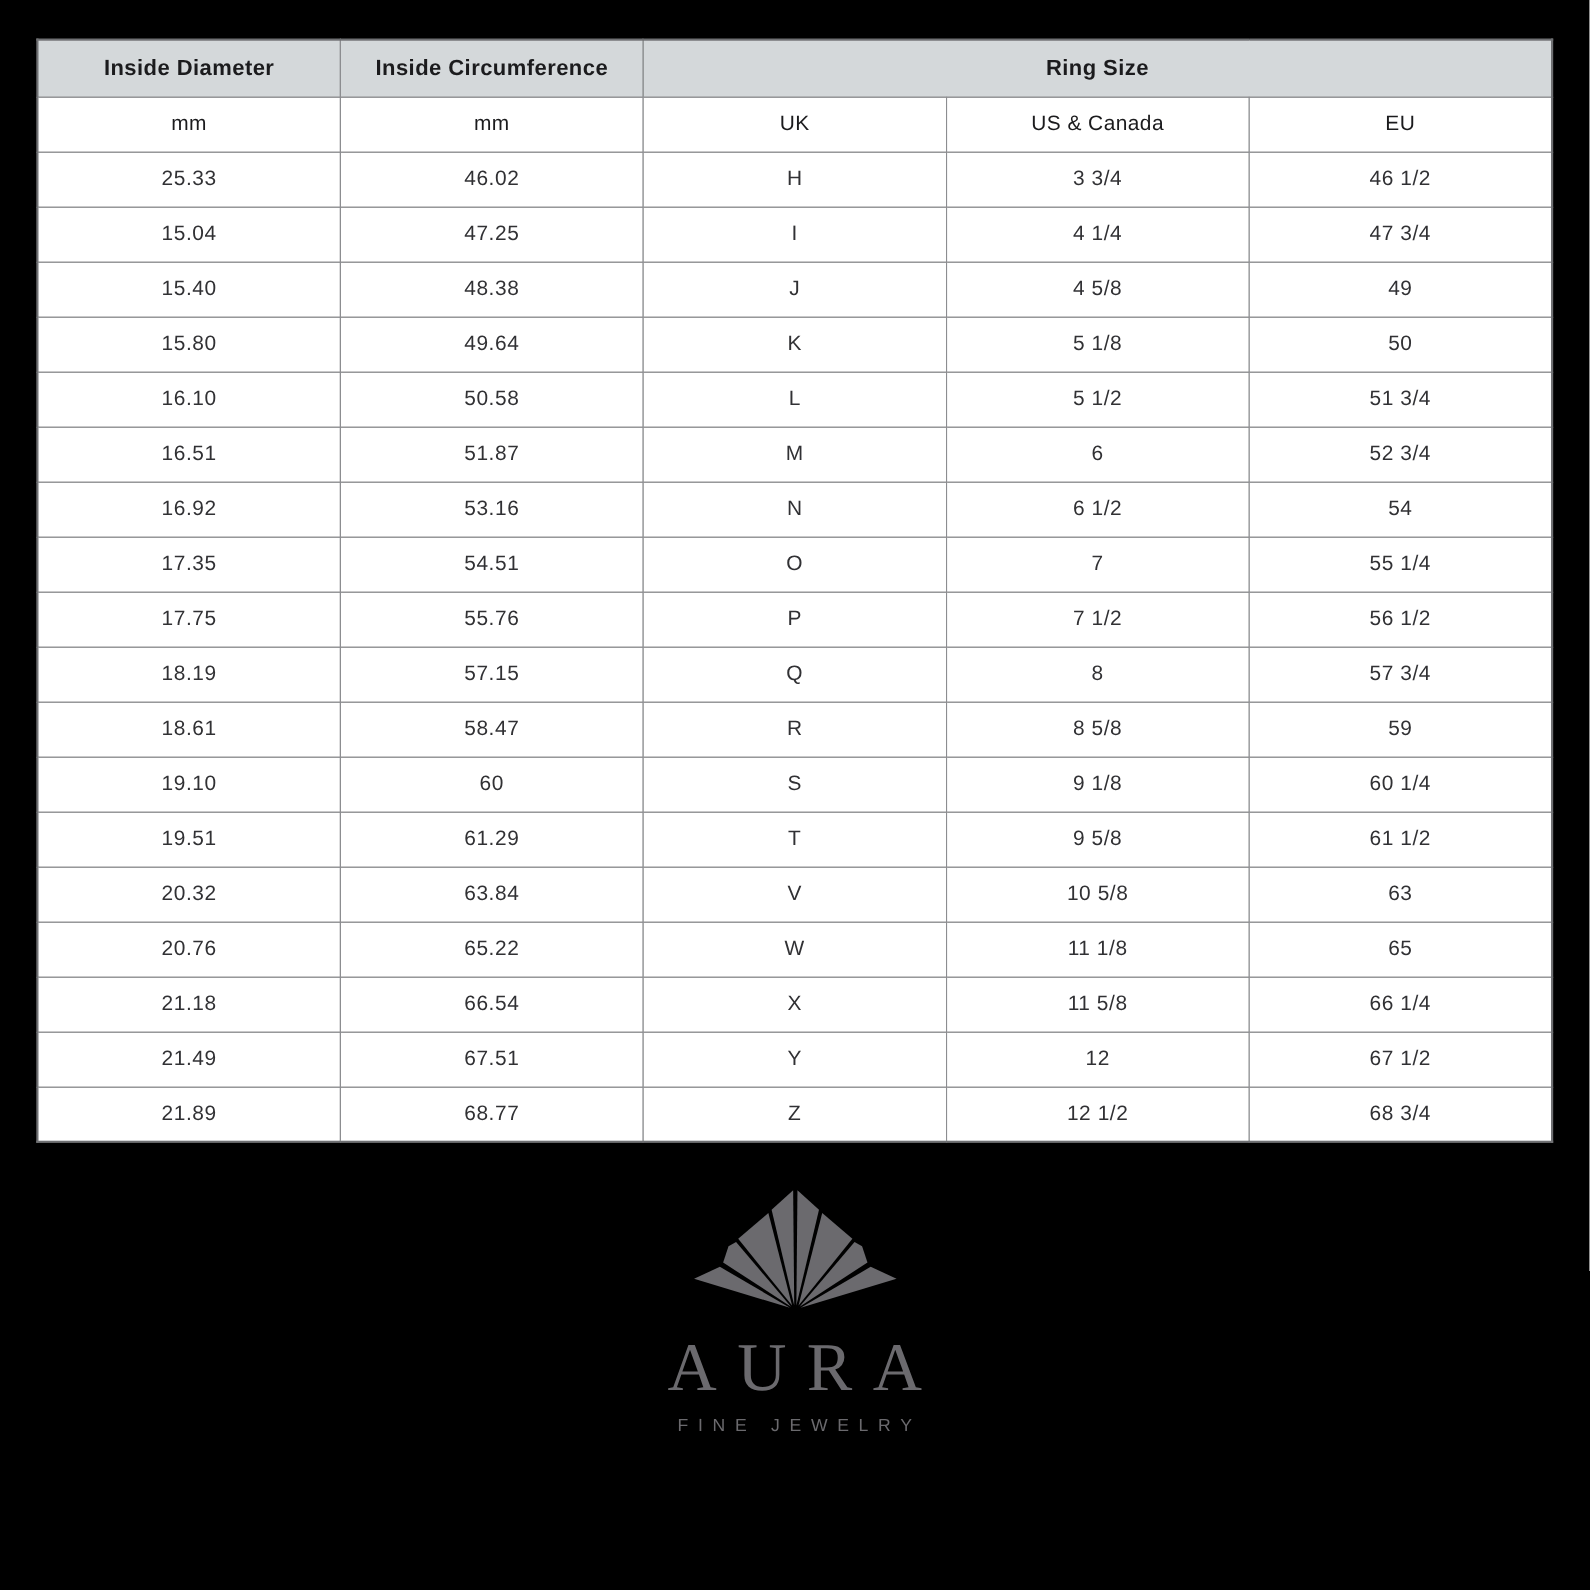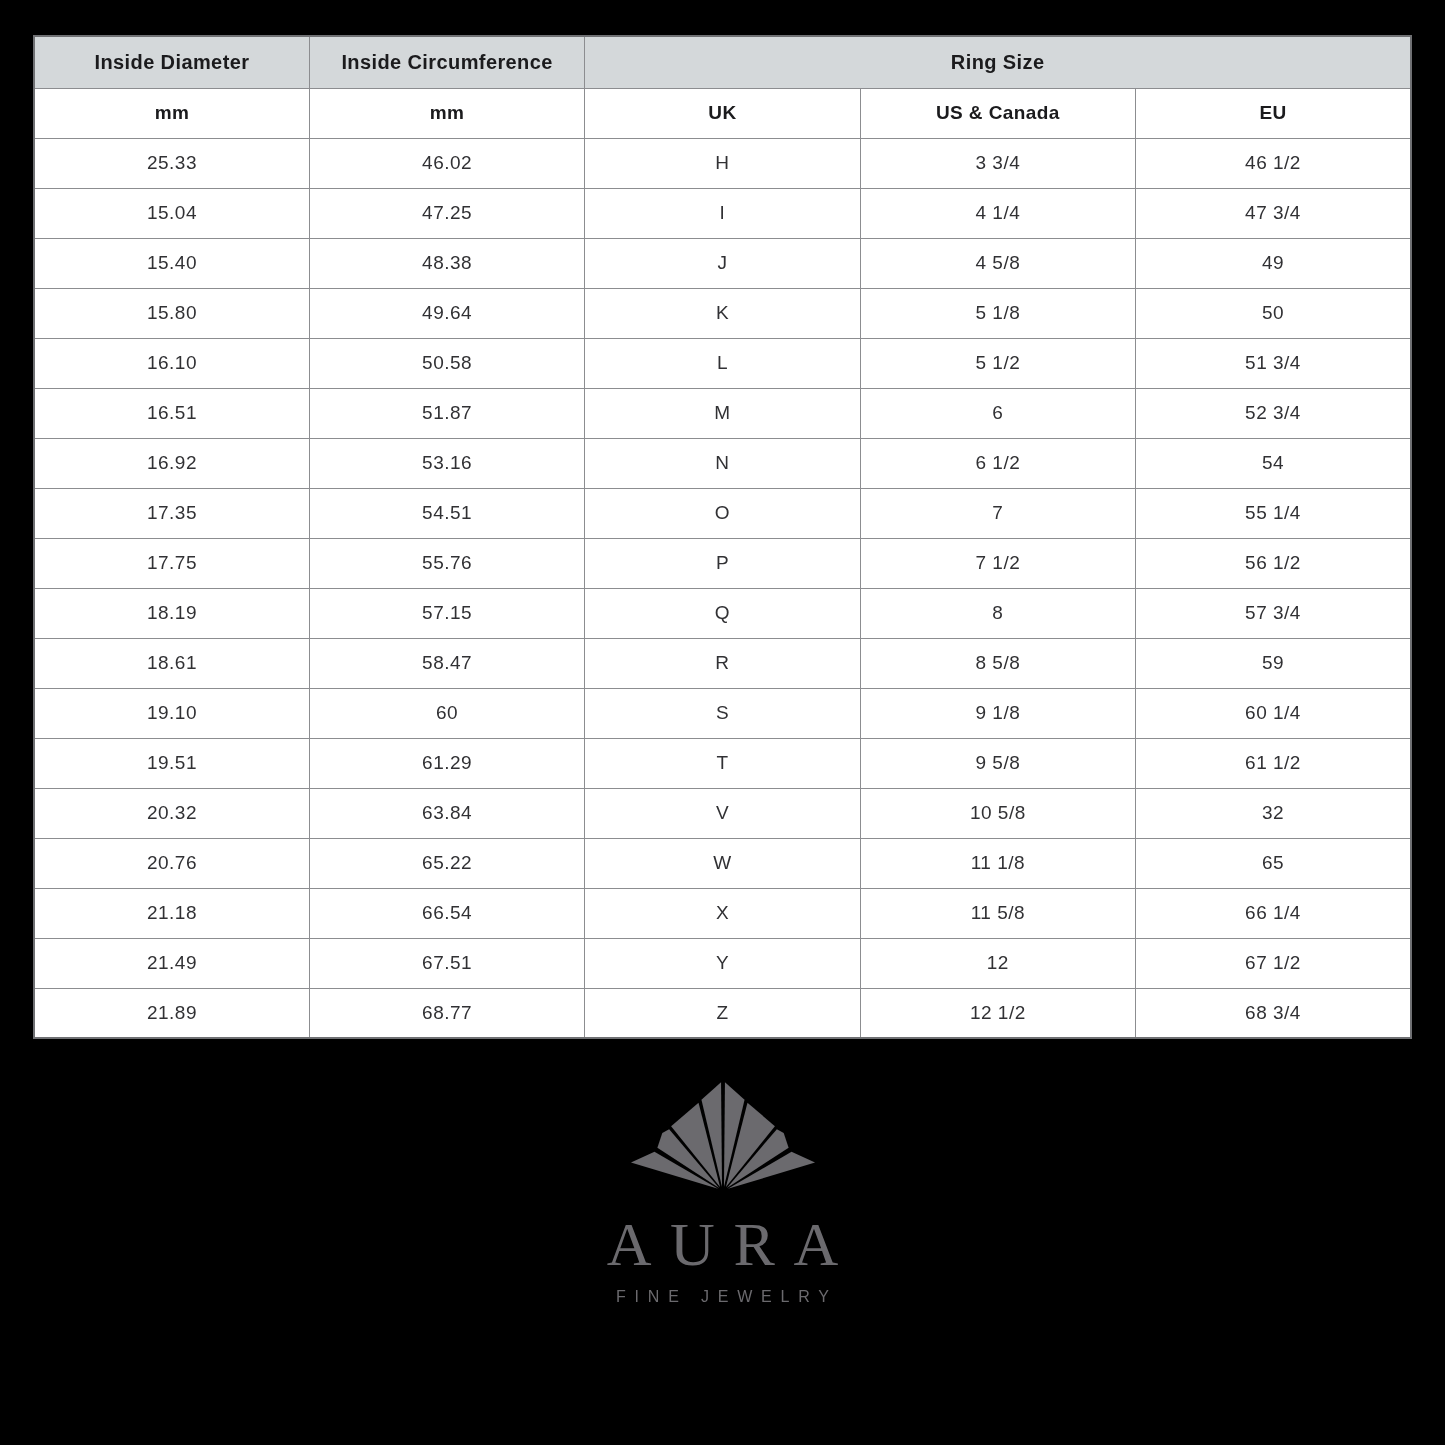--- a/index.html
+++ b/index.html
@@ -32,21 +32,21 @@
     height: 52px;
     font-size: 20px;
     font-weight: 700;
     letter-spacing: 0.4px;
     color: #1b1b1d;
   }
   table.size-chart thead tr.unit-row th {
     background: #ffffff;
     height: 50px;
     font-size: 19px;
-    font-weight: 700;
+    font-weight: 400;
     letter-spacing: 0.4px;
     color: #1b1b1d;
   }
   table.size-chart tbody td {
     height: 50px;
     font-size: 19px;
     font-weight: 400;
     letter-spacing: 0.5px;
     color: var(--text, #313134);
     background: #ffffff;
@@ -201,21 +201,21 @@
             <td>61.29</td>
             <td>T</td>
             <td>9 5/8</td>
             <td>61 1/2</td>
           </tr>
           <tr>
             <td>20.32</td>
             <td>63.84</td>
             <td>V</td>
             <td>10 5/8</td>
-            <td>32</td>
+            <td>63</td>
           </tr>
           <tr>
             <td>20.76</td>
             <td>65.22</td>
             <td>W</td>
             <td>11 1/8</td>
             <td>65</td>
           </tr>
           <tr>
             <td>21.18</td>

